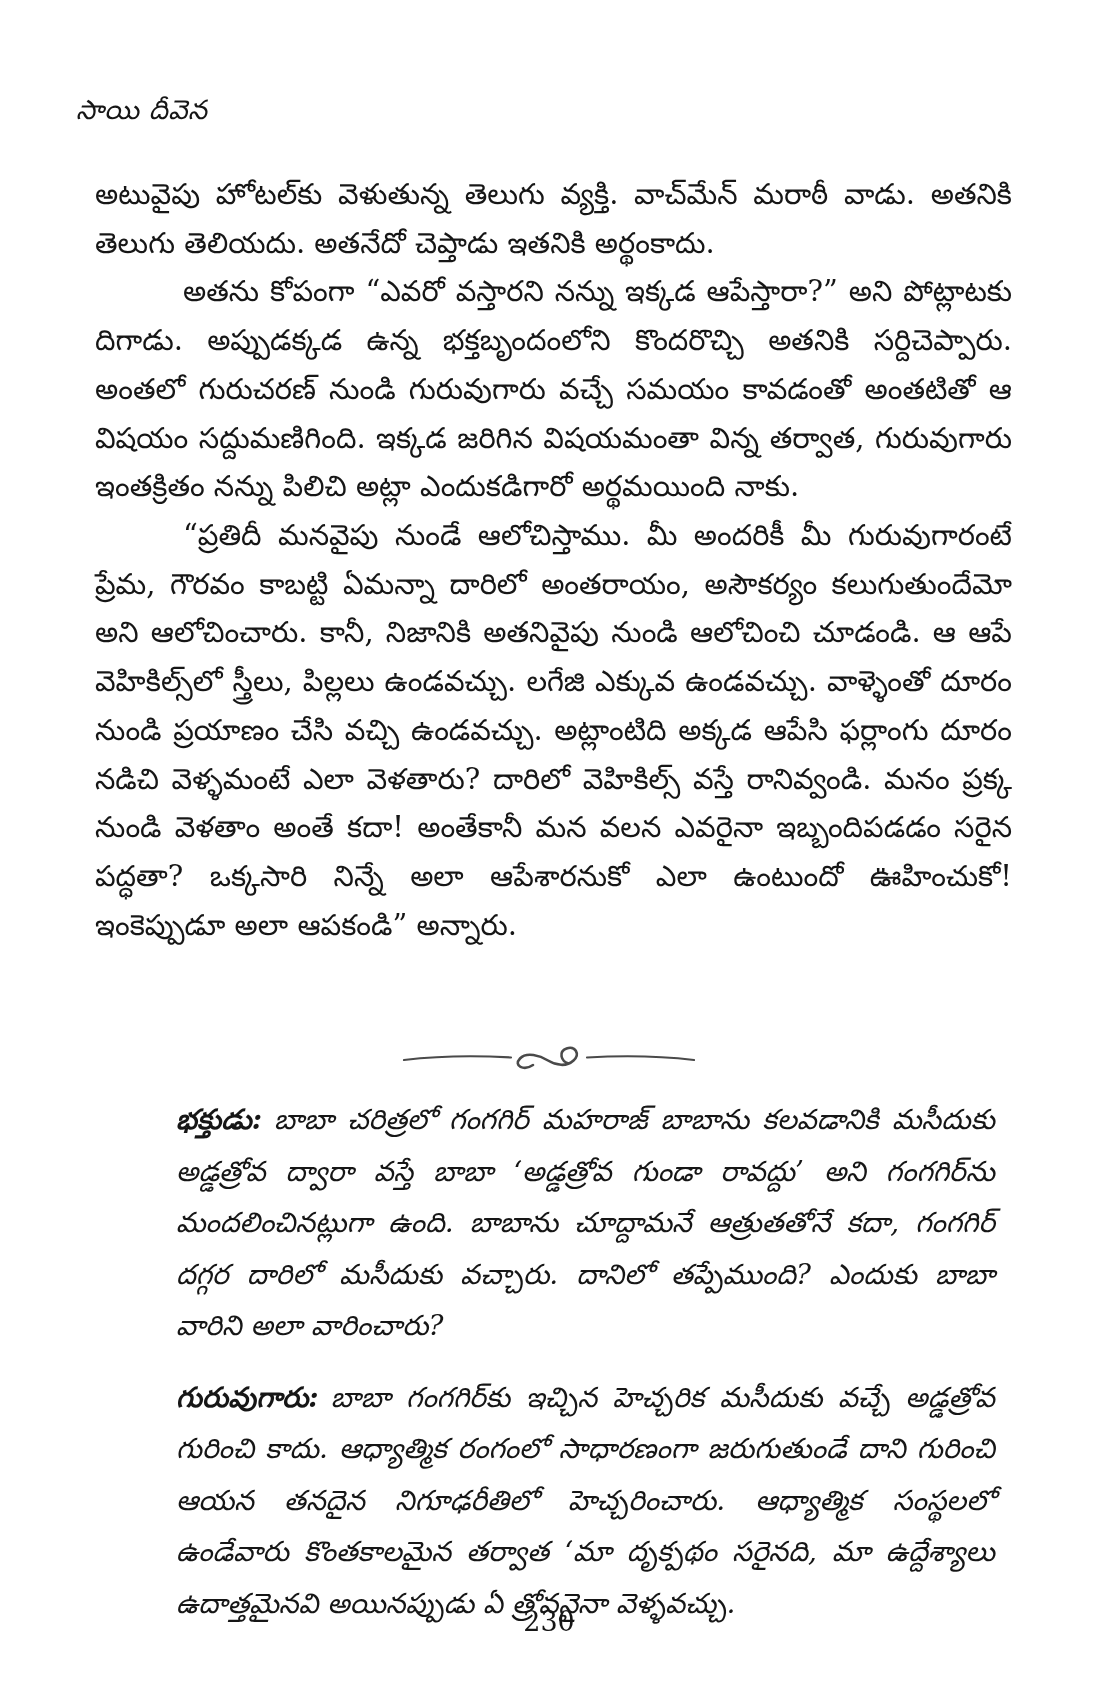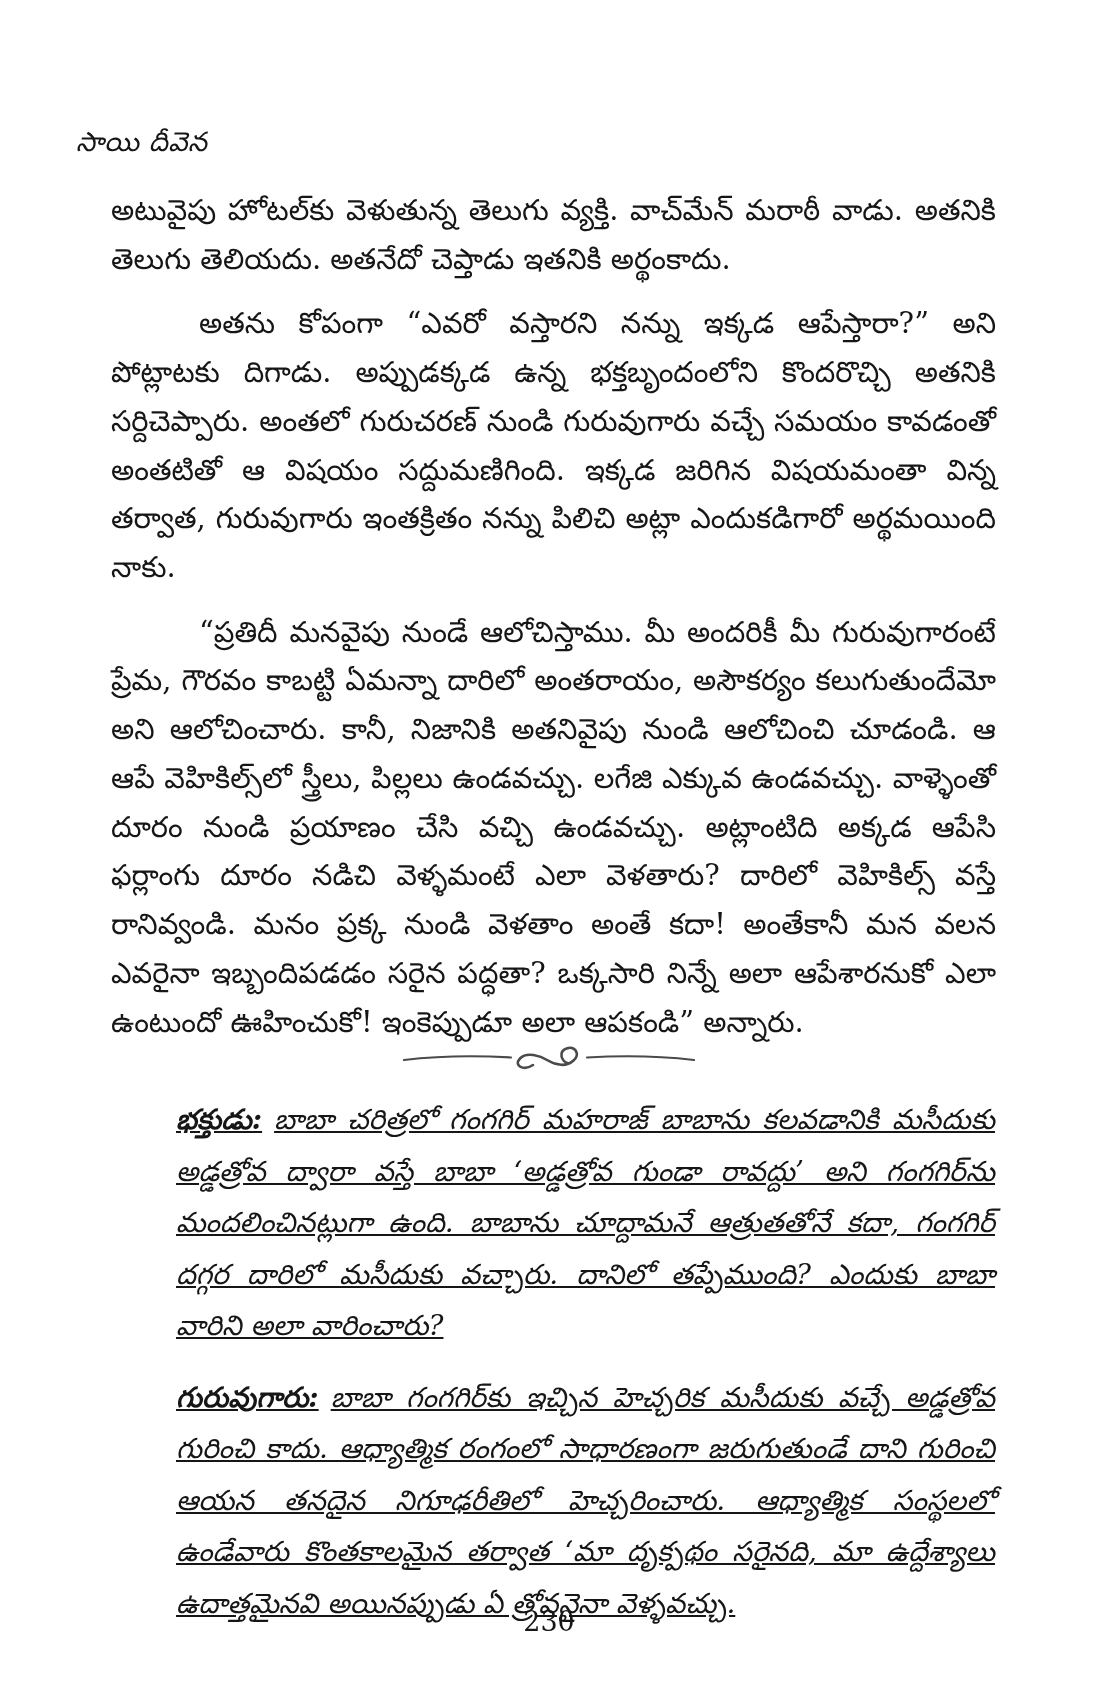--- a/index.html
+++ b/index.html
@@ -13,52 +13,51 @@
     color: #161616;
     overflow: hidden;
   }
   .running-header {
     position: absolute;
     top: 94px;
     left: 76px;
     font-size: 27px;
     font-style: italic;
     letter-spacing: 0.5px;
-    margin-top: 32px;
   }
   .content {
     position: absolute;
     top: 170px;
     left: 95px;
     width: 917px;
     font-size: 29px;
     line-height: 1.68;
     text-align: justify;
   }
-  .content p { margin: 16px; }
+  .content p { margin: 0; }
   .content p.indent { text-indent: 88px; }
   .divider {
     position: absolute;
     top: 1036px;
     left: 0;
     width: 100%;
     text-align: center;
     line-height: 0;
   }
   .qa {
     position: absolute;
     top: 1094px;
     left: 176px;
     width: 836px;
     font-size: 28px;
     line-height: 1.84;
     font-style: italic;
     text-align: justify;
   }
-  .qa-block { margin: 0 17px 20px 0; text-decoration: underline; }
+  .qa-block { margin: 0 17px 20px 0; }
   .qa-label { font-weight: bold; margin-right: 12px; }
   .page-number {
     position: absolute;
     bottom: 50px;
     left: 0;
     width: 100%;
     text-align: center;
     font-size: 27px;
     font-style: normal;
     margin-top: 21px;

